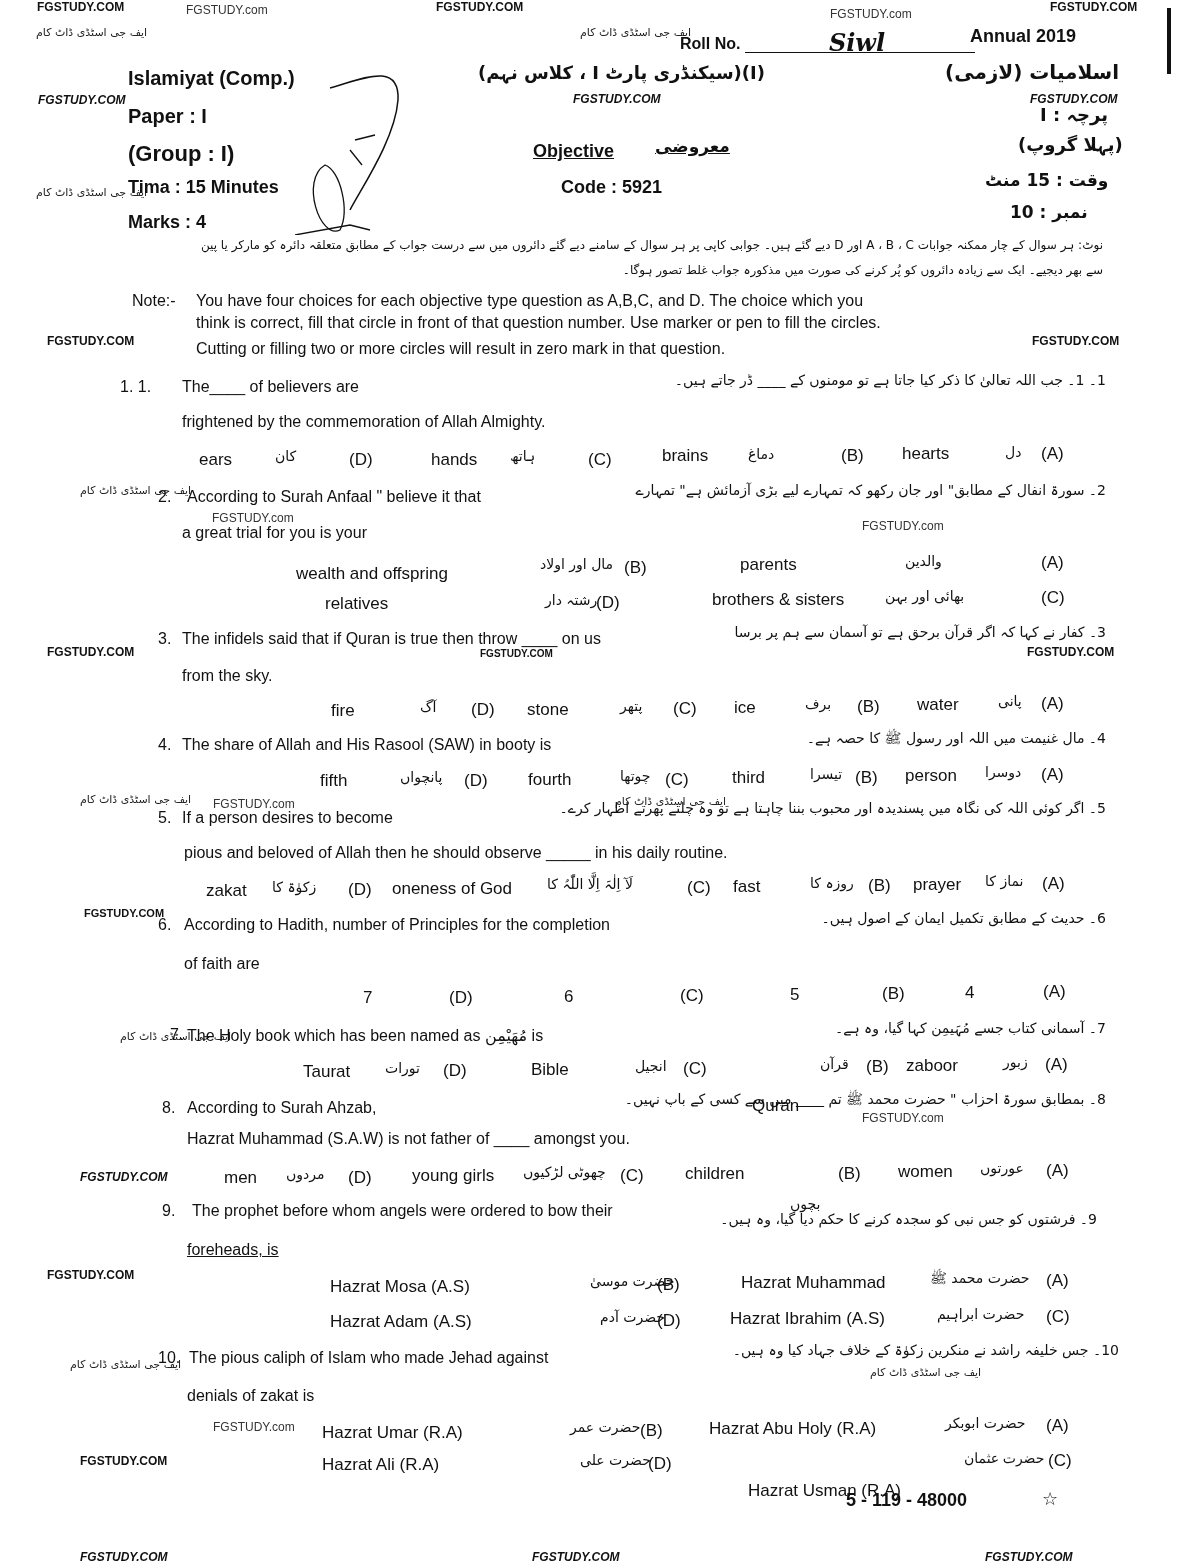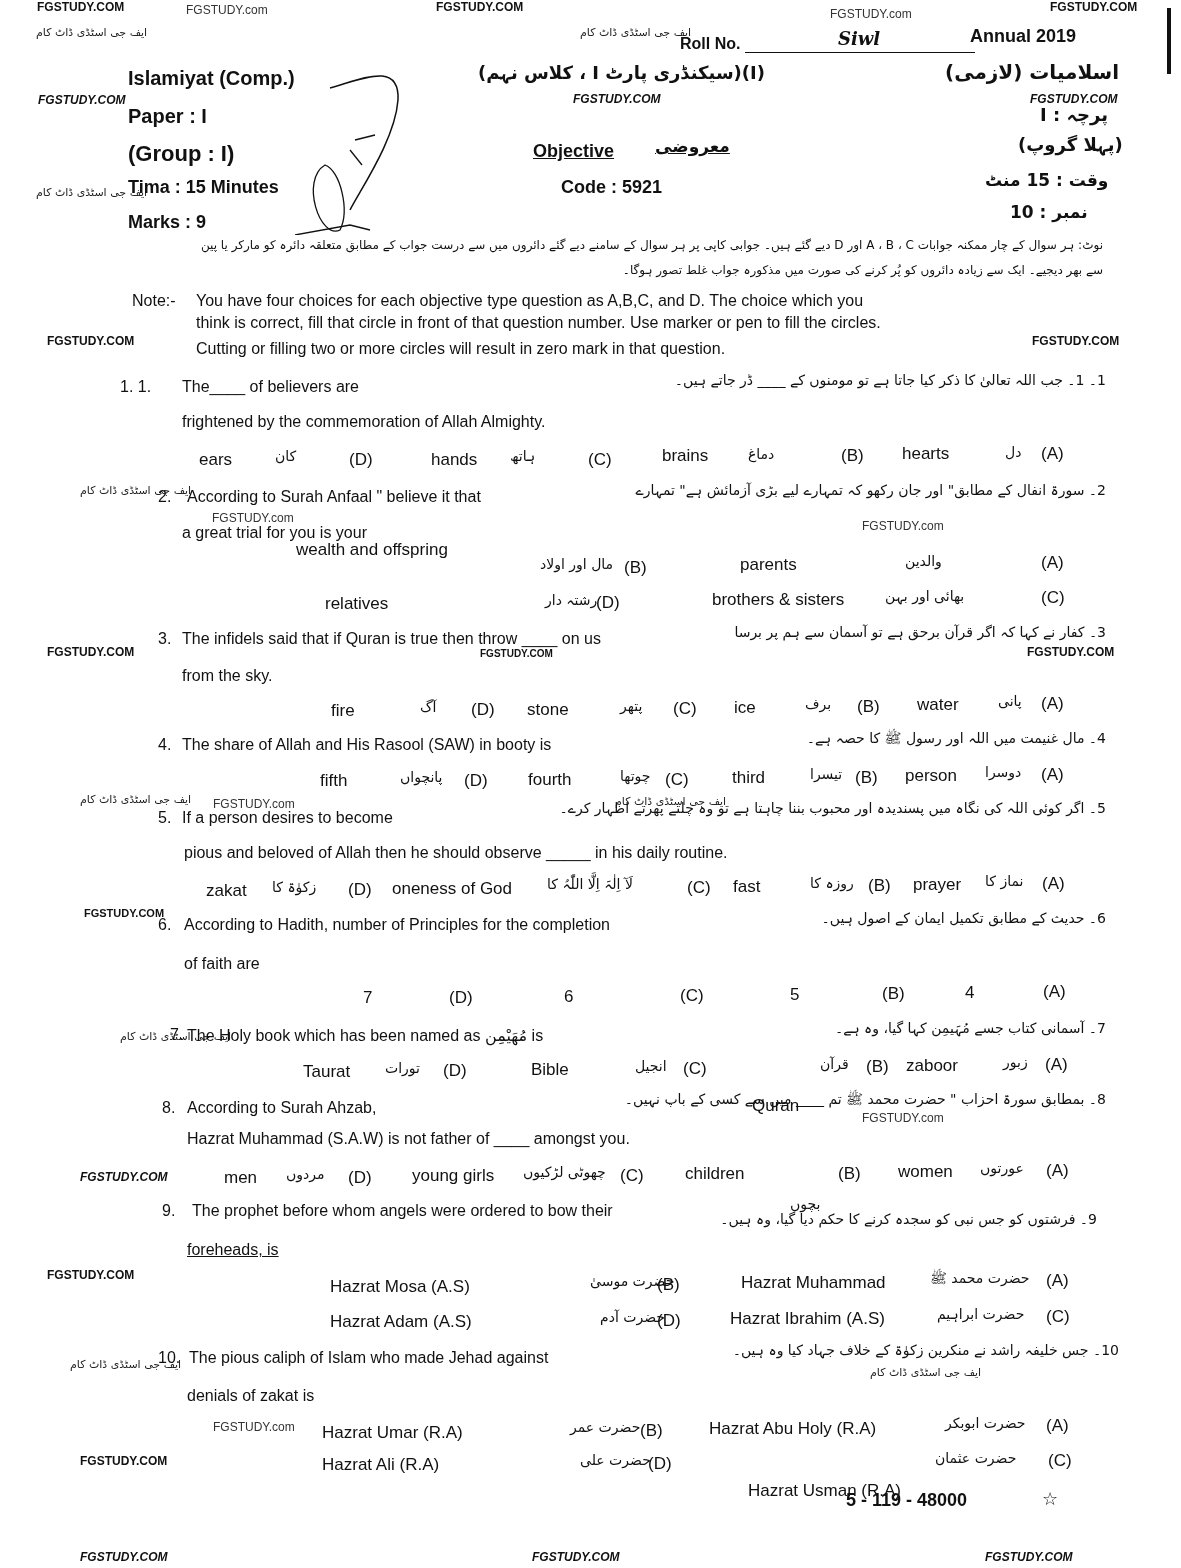--- a/index.html
+++ b/index.html
@@ -13,21 +13,21 @@
   .hdr-en { font-size: 20px; font-weight: bold; }
   .hdr-en-sm { font-size: 18px; font-weight: bold; }
   .hdr-ur { font-size: 20px; font-weight: bold; font-family: "DejaVu Sans", sans-serif; direction: rtl; }
   .urdu { font-family: "DejaVu Sans", sans-serif; direction: rtl; font-size: 14px; }
   .note-ur { font-family: "DejaVu Sans", sans-serif; direction: rtl; font-size: 12px; }
   .txt { font-size: 16px; }
   .opt { font-size: 17px; }
   .lbl { font-size: 17px; }
   .underline { text-decoration: underline; }
   .roll-line { border-bottom: 1.5px solid #111; width: 230px; height: 22px; display: inline-block; vertical-align: bottom; position: relative; }
-  .roll-val { font-family: "DejaVu Serif", serif; font-style: italic; font-size: 18px; position: absolute; left: 93px; top: -2px; }
+  .roll-val { font-family: "DejaVu Serif", serif; font-style: italic; font-size: 24px; position: absolute; left: 84px; top: -2px; }
   .signature { position: absolute; left: 290px; top: 40px; width: 190px; height: 195px; }
   .edge-bar { position: absolute; left: 1167px; top: 8px; width: 4px; height: 66px; background: #111; }
   .footer-code { font-size: 18px; font-weight: bold; }
 </style>
 </head>
 <body>
 
 <div class="abs wm" style="left:37px;top:0px;">FGSTUDY.COM</div>
 <div class="abs wm-thin" style="left:186px;top:3px;">FGSTUDY.com</div>
 <div class="abs wm" style="left:436px;top:0px;">FGSTUDY.COM</div>
@@ -63,21 +63,21 @@
 
 <div class="abs hdr-en" style="left:128px;top:141px;font-size:22px;">(Group : I)</div>
 <div class="abs hdr-en-sm underline" style="left:533px;top:141px;">Objective</div>
 <div class="abs hdr-ur underline" style="left:655px;top:136px;font-size:17px;">معروضی</div>
 <div class="abs hdr-ur" style="left:1018px;top:134px;font-size:18px;">(پہلا گروپ)</div>
 
 <div class="abs hdr-en-sm" style="left:128px;top:177px;">Tima   : 15 Minutes</div>
 <div class="abs hdr-en-sm" style="left:561px;top:177px;">Code : 5921</div>
 <div class="abs hdr-ur" style="left:985px;top:170px;font-size:17px;">وقت  :  15 منٹ</div>
 
-<div class="abs hdr-en-sm" style="left:128px;top:212px;">Marks : 9</div>
+<div class="abs hdr-en-sm" style="left:128px;top:212px;">Marks : 4</div>
 <div class="abs hdr-ur" style="left:1010px;top:202px;font-size:17px;">نمبر  :  10</div>
 
 <div class="abs note-ur" style="right:78px;top:238px;">نوٹ: ہر سوال کے چار ممکنہ جوابات A ، B ، C اور D دیے گئے ہیں۔ جوابی کاپی پر ہر سوال کے سامنے دیے گئے دائروں میں سے درست جواب کے مطابق متعلقہ دائرہ کو مارکر یا پین</div>
 <div class="abs note-ur" style="right:78px;top:263px;">سے بھر دیجیے۔ ایک سے زیادہ دائروں کو پُر کرنے کی صورت میں مذکورہ جواب غلط تصور ہوگا۔</div>
 
 <div class="abs txt" style="left:132px;top:292px;">Note:-</div>
 <div class="abs txt" style="left:196px;top:292px;">You have four choices for each objective type question as A,B,C, and D. The choice which you</div>
 <div class="abs txt" style="left:196px;top:314px;">think is correct, fill that circle in front of that question number. Use marker or pen to fill the circles.</div>
 <div class="abs txt" style="left:196px;top:340px;">Cutting or filling two or more circles will result in zero mark in that question.</div>
 <div class="abs wm" style="left:47px;top:334px;">FGSTUDY.COM</div>
@@ -103,21 +103,21 @@
 </div>
 
 <div>
   <div class="abs wm-urdu" style="left:80px;top:484px;">ایف جی اسٹڈی ڈاٹ کام</div>
   <div class="abs txt" style="left:158px;top:488px;">2.</div>
   <div class="abs txt" style="left:187px;top:488px;">According to Surah Anfaal " believe it that</div>
   <div class="abs urdu" style="right:75px;top:482px;">2۔ سورۃ انفال کے مطابق" اور جان رکھو کہ تمہارے لیے بڑی آزمائش ہے" تمہارے</div>
   <div class="abs wm-thin" style="left:212px;top:511px;">FGSTUDY.com</div>
   <div class="abs txt" style="left:182px;top:524px;">a great trial for you is your</div>
   <div class="abs wm-thin" style="left:862px;top:519px;">FGSTUDY.com</div>
-  <div class="abs opt" style="left:296px;top:540px;">wealth and offspring</div>
+  <div class="abs opt" style="left:296px;top:564px;">wealth and offspring</div>
   <div class="abs urdu" style="left:540px;top:556px;">مال اور اولاد</div>
   <div class="abs lbl" style="left:624px;top:558px;">(B)</div>
   <div class="abs opt" style="left:740px;top:555px;">parents</div>
   <div class="abs urdu" style="left:905px;top:553px;">والدین</div>
   <div class="abs lbl" style="left:1041px;top:553px;">(A)</div>
   <div class="abs opt" style="left:325px;top:594px;">relatives</div>
   <div class="abs urdu" style="left:545px;top:592px;">رشتہ دار</div>
   <div class="abs lbl" style="left:596px;top:593px;">(D)</div>
   <div class="abs opt" style="left:712px;top:590px;">brothers &amp; sisters</div>
   <div class="abs urdu" style="left:885px;top:588px;">بھائی اور بہن</div>
@@ -274,21 +274,21 @@
   <div class="abs urdu" style="left:570px;top:1419px;">حضرت عمر</div>
   <div class="abs lbl" style="left:640px;top:1421px;">(B)</div>
   <div class="abs opt" style="left:709px;top:1419px;">Hazrat Abu Holy (R.A)</div>
   <div class="abs urdu" style="left:945px;top:1415px;">حضرت ابوبکر</div>
   <div class="abs lbl" style="left:1046px;top:1416px;">(A)</div>
   <div class="abs wm" style="left:80px;top:1454px;">FGSTUDY.COM</div>
   <div class="abs opt" style="left:322px;top:1455px;">Hazrat Ali  (R.A)</div>
   <div class="abs urdu" style="left:580px;top:1452px;">حضرت علی</div>
   <div class="abs lbl" style="left:648px;top:1454px;">(D)</div>
   <div class="abs opt" style="left:748px;top:1453px;margin-top:28px;">Hazrat Usman (R.A)</div>
-  <div class="abs urdu" style="left:935px;top:1450px;">حضرت عثمان</div>
+  <div class="abs urdu" style="left:964px;top:1450px;font-family:Liberation Serif, serif;">حضرت عثمان</div>
   <div class="abs lbl" style="left:1048px;top:1451px;">(C)</div>
 </div>
 
 <div class="abs footer-code" style="left:846px;top:1490px;">5 - 119 - 48000</div>
 <div class="abs" style="left:1042px;top:1488px;font-size:18px;font-family:'DejaVu Sans',sans-serif;">☆</div>
 <div class="abs wm-i" style="left:80px;top:1550px;">FGSTUDY.COM</div>
 <div class="abs wm-i" style="left:532px;top:1550px;">FGSTUDY.COM</div>
 <div class="abs wm-i" style="left:985px;top:1550px;">FGSTUDY.COM</div>
 
 </body></html>

